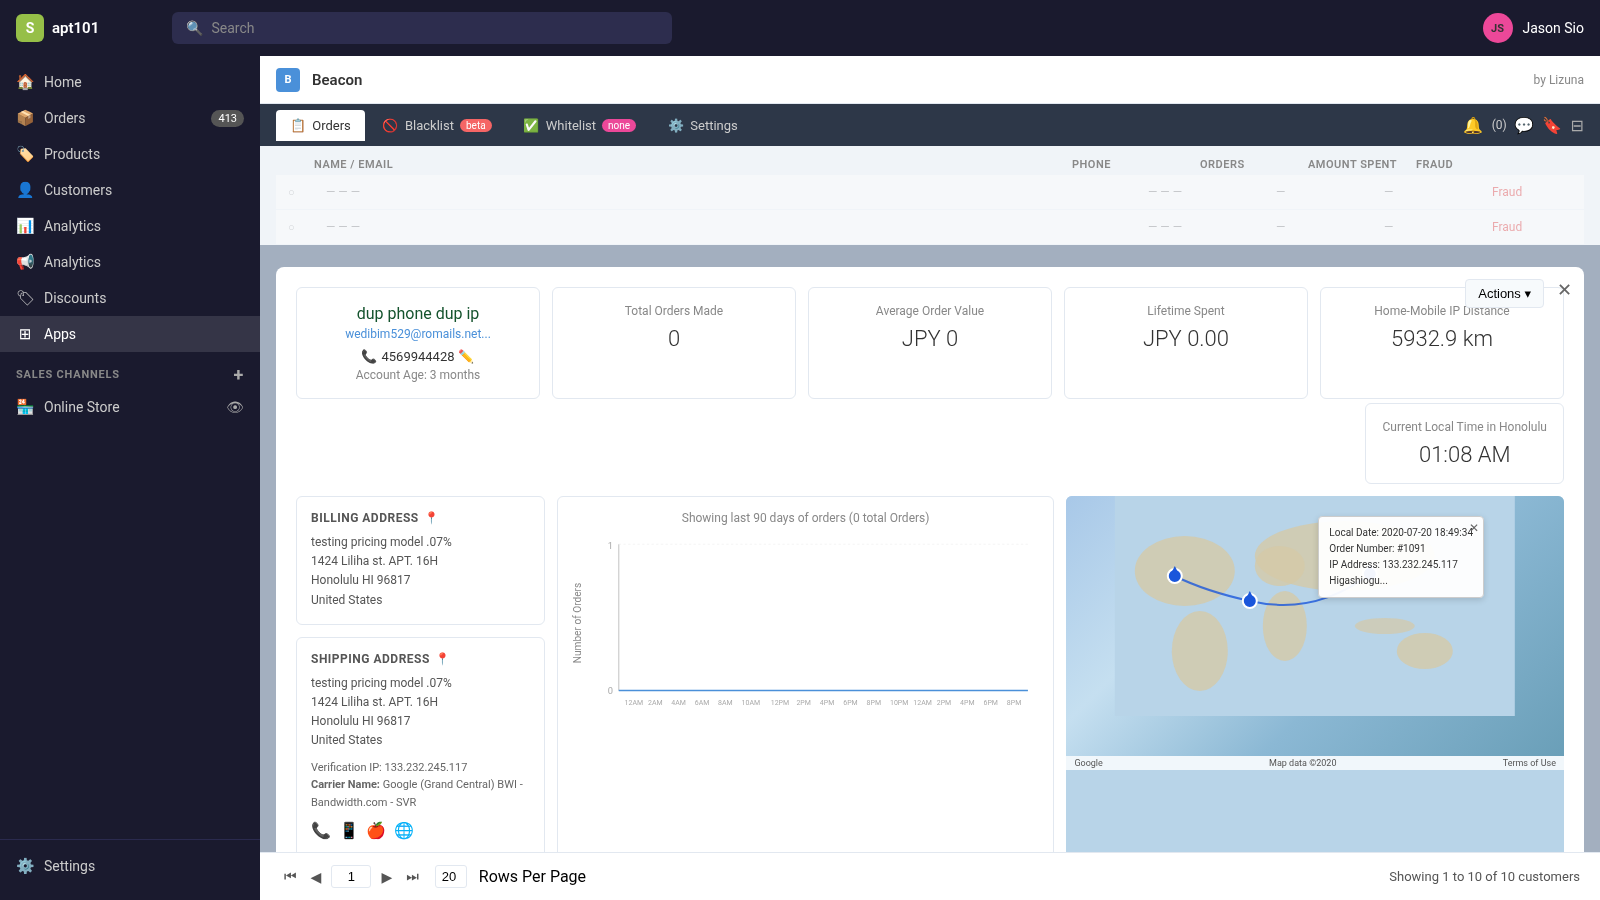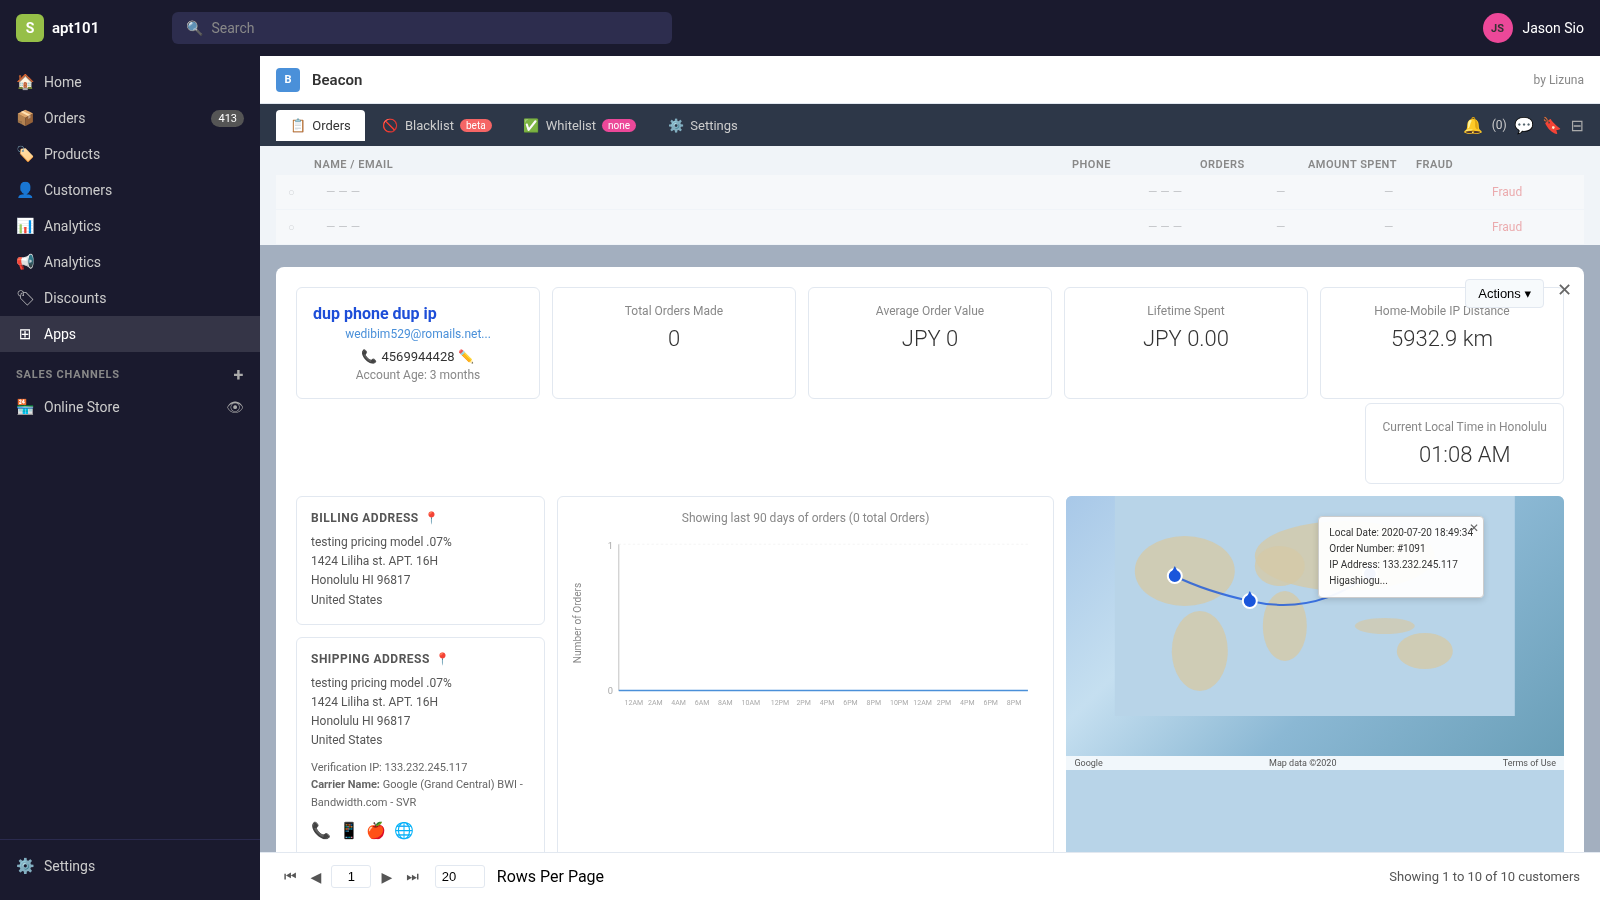--- a/index.html
+++ b/index.html
@@ -51,21 +51,21 @@
     .drawer { background: #fff; border-radius: 8px; padding: 20px; position: relative; max-width: 1320px; margin: 10px auto; }
     .drawer-close { position: absolute; top: 12px; right: 12px; font-size: 18px; color: #666; cursor: pointer; background: none; border: none; }
     .actions-btn { position: absolute; top: 12px; right: 40px; background: #f7fafc; border: 1px solid #e2e8f0; border-radius: 4px; padding: 6px 12px; font-size: 13px; cursor: pointer; display: flex; align-items: center; gap: 4px; }
 
     
     .stats-row { display: grid; grid-template-columns: 1fr 1fr 1fr 1fr 1fr; gap: 12px; margin-bottom: 16px; }
     .stat-card { background: #fff; border: 1px solid #e2e8f0; border-radius: 6px; padding: 16px; text-align: center; }
     .stat-label { font-size: 12px; color: #888; margin-bottom: 8px; }
     .stat-value { font-size: 22px; font-weight: 300; color: #333; }
     .stat-card.profile { background: #fff; border: 1px solid #e2e8f0; border-radius: 6px; padding: 16px; }
-    .profile-name { font-size: 16px; color: #1d4ed8; font-weight: 700; text-align: left; }
+    .profile-name { font-size: 16px; color: #14532d; font-weight: 400; text-align: center; }
     .profile-email { font-size: 12px; color: #4a90d9; text-align: center; margin-top: 4px; }
     .profile-phone { display: flex; align-items: center; justify-content: center; gap: 4px; font-size: 13px; color: #333; margin-top: 8px; }
     .profile-age { font-size: 12px; color: #888; text-align: center; margin-top: 4px; }
 
     
     .main-grid { display: grid; grid-template-columns: 1fr 2fr 2fr; gap: 12px; }
     .left-col { display: flex; flex-direction: column; gap: 12px; }
     .address-card { background: #fff; border: 1px solid #e2e8f0; border-radius: 6px; padding: 14px; }
     .address-title { font-size: 12px; font-weight: 700; color: #555; margin-bottom: 8px; display: flex; align-items: center; gap: 6px; letter-spacing: 0.5px; text-transform: uppercase; }
     .address-text { font-size: 12px; color: #555; line-height: 1.6; }
@@ -429,18 +429,18 @@
     </div>
 
     <div class="bottom-bar">
       <div class="page-nav">
         <button class="nav-btn">⏮</button>
         <button class="nav-btn">◀</button>
         <input class="page-input" type="text" value="1" style="">
         <button class="nav-btn">▶</button>
         <button class="nav-btn">⏭</button>
       </div>
-      <input class="rows-per-page" type="text" value="20" style="width: 50px;">
+      <input class="rows-per-page" type="text" value="20" style="width: 32px;">
       <span>Rows Per Page</span>
       <span class="showing-text">Showing 1 to 10 of 10 customers</span>
     </div>
   </div>
 </div>
 
 </body></html>

